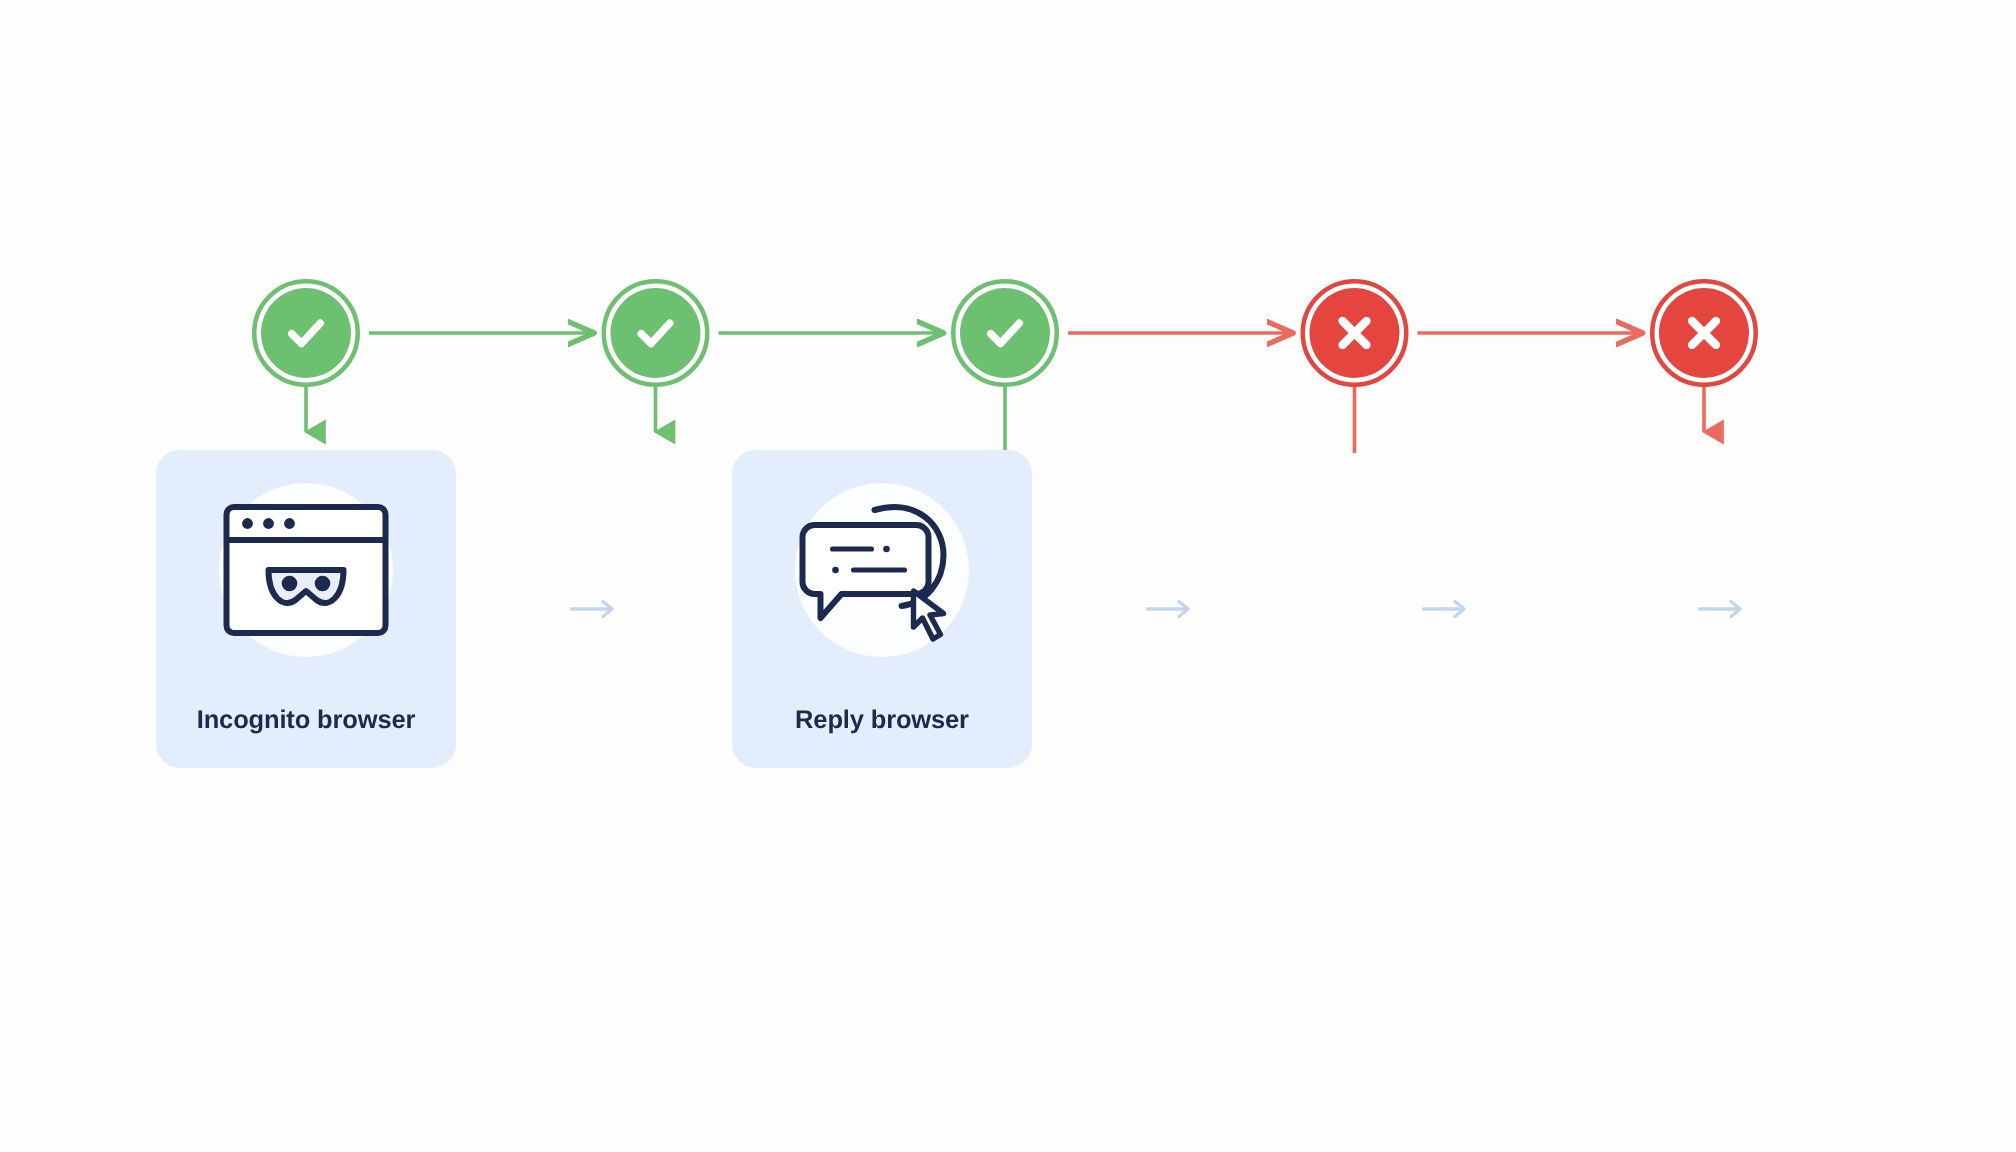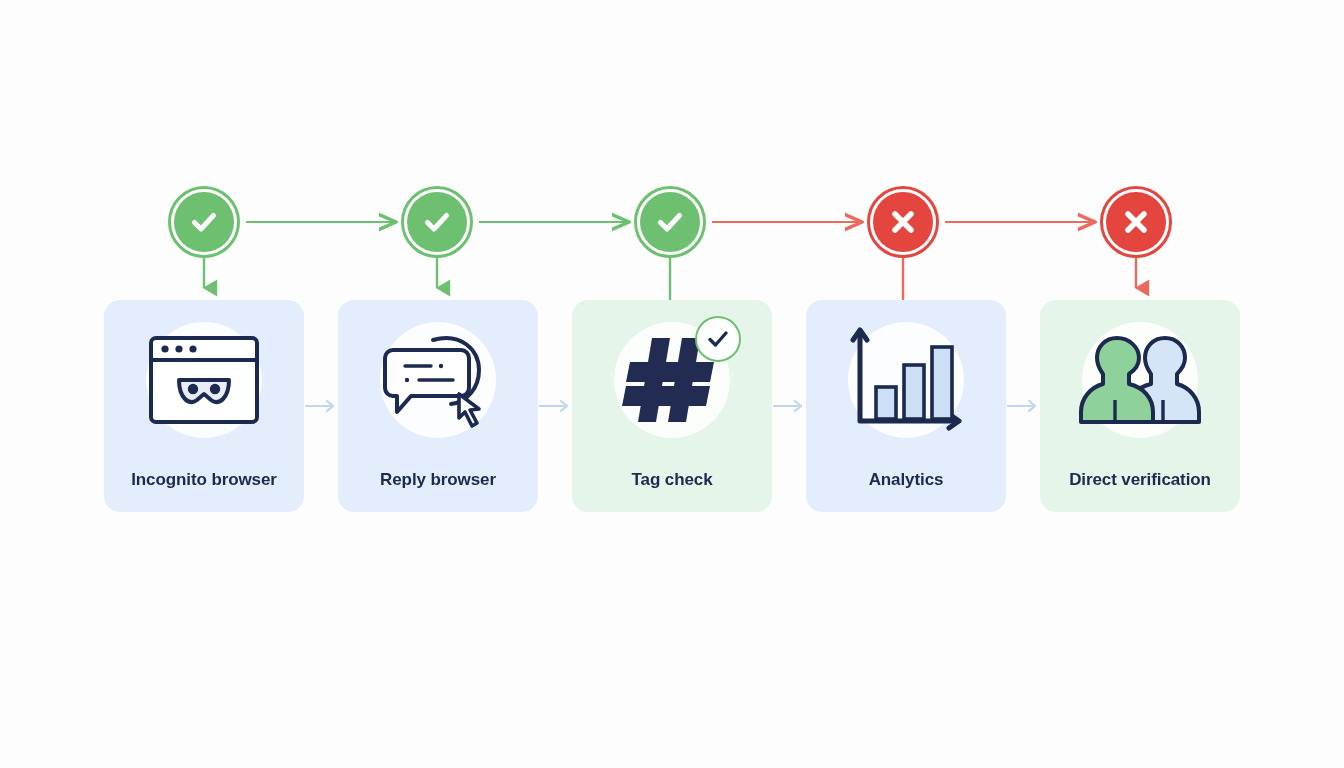--- a/index.html
+++ b/index.html
@@ -259,88 +259,35 @@
 
     <div class="card-gap">
       <div class="card-arrow">
         <svg width="34" height="16" viewBox="0 0 34 16">
           <line x1="2" y1="8" x2="26" y2="8" stroke="#c2d5ef" stroke-width="2.2" stroke-linecap="round"></line>
           <path d="M23,3 L29,8 L23,13" fill="none" stroke="#c2d5ef" stroke-width="2.2" stroke-linecap="round" stroke-linejoin="round"></path>
         </svg>
       </div>
     </div>
 
-    <div class="card-slot" style="background:#e6f5e9;">
-      <div class="card-art">
-        <div class="art-halo"></div>
-        <svg class="art-svg" width="108" height="104" viewBox="0 0 108 104">
-          <g fill="#222b52">
-            <polygon points="34,10 52,10 38,94 20,94"></polygon>
-            <polygon points="64,10 82,10 68,94 50,94"></polygon>
-            <polygon points="12,34 96,34 92,54 8,54"></polygon>
-            <polygon points="8,58 92,58 88,78 4,78"></polygon>
-          </g>
-        </svg>
-        <div class="art-badge">
-          <svg width="30" height="30" viewBox="0 0 30 30">
-            <path d="M7,15.5 L12.5,21 L23,9" fill="none" stroke="#1b2a4e" stroke-width="3.4" stroke-linecap="round" stroke-linejoin="round"></path>
-          </svg>
-        </div>
-      </div>
-      <div class="card-label">Tag check</div>
-    </div>
-
-    <div class="card-gap">
-      <div class="card-arrow">
-        <svg width="34" height="16" viewBox="0 0 34 16">
-          <line x1="2" y1="8" x2="26" y2="8" stroke="#c2d5ef" stroke-width="2.2" stroke-linecap="round"></line>
-          <path d="M23,3 L29,8 L23,13" fill="none" stroke="#c2d5ef" stroke-width="2.2" stroke-linecap="round" stroke-linejoin="round"></path>
-        </svg>
-      </div>
-    </div>
-
-    <div class="card-slot" style="background:#e3edfb;">
-      <div class="card-art">
-        <div class="art-halo"></div>
-        <svg class="art-svg" width="124" height="110" viewBox="0 0 124 110">
-          <path d="M16,6 L16,96 L114,96" fill="none" stroke="#1b2a4e" stroke-width="5" stroke-linecap="round" stroke-linejoin="round"></path>
-          <path d="M9,15 L16,5 L23,15" fill="none" stroke="#1b2a4e" stroke-width="5" stroke-linecap="round" stroke-linejoin="round"></path>
-          <path d="M105,89 L115,96 L105,103" fill="none" stroke="#1b2a4e" stroke-width="5" stroke-linecap="round" stroke-linejoin="round"></path>
-          <rect x="32" y="62" width="20" height="32" fill="#ccdff5" stroke="#1b2a4e" stroke-width="3.6"></rect>
-          <rect x="60" y="40" width="20" height="54" fill="#ccdff5" stroke="#1b2a4e" stroke-width="3.6"></rect>
-          <rect x="88" y="22" width="20" height="72" fill="#ccdff5" stroke="#1b2a4e" stroke-width="3.6"></rect>
-        </svg>
-      </div>
-      <div class="card-label">Analytics</div>
-    </div>
-
-    <div class="card-gap">
-      <div class="card-arrow">
-        <svg width="34" height="16" viewBox="0 0 34 16">
-          <line x1="2" y1="8" x2="26" y2="8" stroke="#c2d5ef" stroke-width="2.2" stroke-linecap="round"></line>
-          <path d="M23,3 L29,8 L23,13" fill="none" stroke="#c2d5ef" stroke-width="2.2" stroke-linecap="round" stroke-linejoin="round"></path>
-        </svg>
-      </div>
-    </div>
-
-    <div class="card-slot" style="background:#e6f5e9;">
-      <div class="card-art">
-        <div class="art-halo"></div>
-        <svg class="art-svg" width="126" height="104" viewBox="0 0 126 104">
-
-          <path d="M88,10 C76,10 68,19 68,30 C68,38 72,43 74,46 L74,56
-                   C60,59 50,70 50,84 L50,94 L122,94 L122,84
-                   C122,70 112,59 100,56 L100,46 C104,42 108,37 108,30
-                   C108,19 100,10 88,10 Z" fill="#d6e4f7" stroke="#1b2a4e" stroke-width="4" stroke-linejoin="round"></path>
-          <line x1="86" y1="72" x2="86" y2="94" stroke="#1b2a4e" stroke-width="3.4"></line>
-
-          <path d="M40,10 C28,10 20,19 20,30 C20,38 24,43 26,46 L26,56
-                   C14,59 4,70 4,84 L4,94 L76,94 L76,84
-                   C76,70 66,59 52,56 L52,46 C58,42 62,37 62,30
-                   C62,19 52,10 40,10 Z" fill="#8fd19a" stroke="#1b2a4e" stroke-width="4" stroke-linejoin="round"></path>
-          <line x1="38" y1="72" x2="38" y2="94" stroke="#1b2a4e" stroke-width="3.4"></line>
-        </svg>
-      </div>
-      <div class="card-label">Direct verification</div>
-    </div>
+
+    <div class="card-gap">
+      <div class="card-arrow">
+        <svg width="34" height="16" viewBox="0 0 34 16">
+          <line x1="2" y1="8" x2="26" y2="8" stroke="#c2d5ef" stroke-width="2.2" stroke-linecap="round"></line>
+          <path d="M23,3 L29,8 L23,13" fill="none" stroke="#c2d5ef" stroke-width="2.2" stroke-linecap="round" stroke-linejoin="round"></path>
+        </svg>
+      </div>
+    </div>
+
+
+    <div class="card-gap">
+      <div class="card-arrow">
+        <svg width="34" height="16" viewBox="0 0 34 16">
+          <line x1="2" y1="8" x2="26" y2="8" stroke="#c2d5ef" stroke-width="2.2" stroke-linecap="round"></line>
+          <path d="M23,3 L29,8 L23,13" fill="none" stroke="#c2d5ef" stroke-width="2.2" stroke-linecap="round" stroke-linejoin="round"></path>
+        </svg>
+      </div>
+    </div>
+
 
   </div>
 </div>
 
 </body></html>

